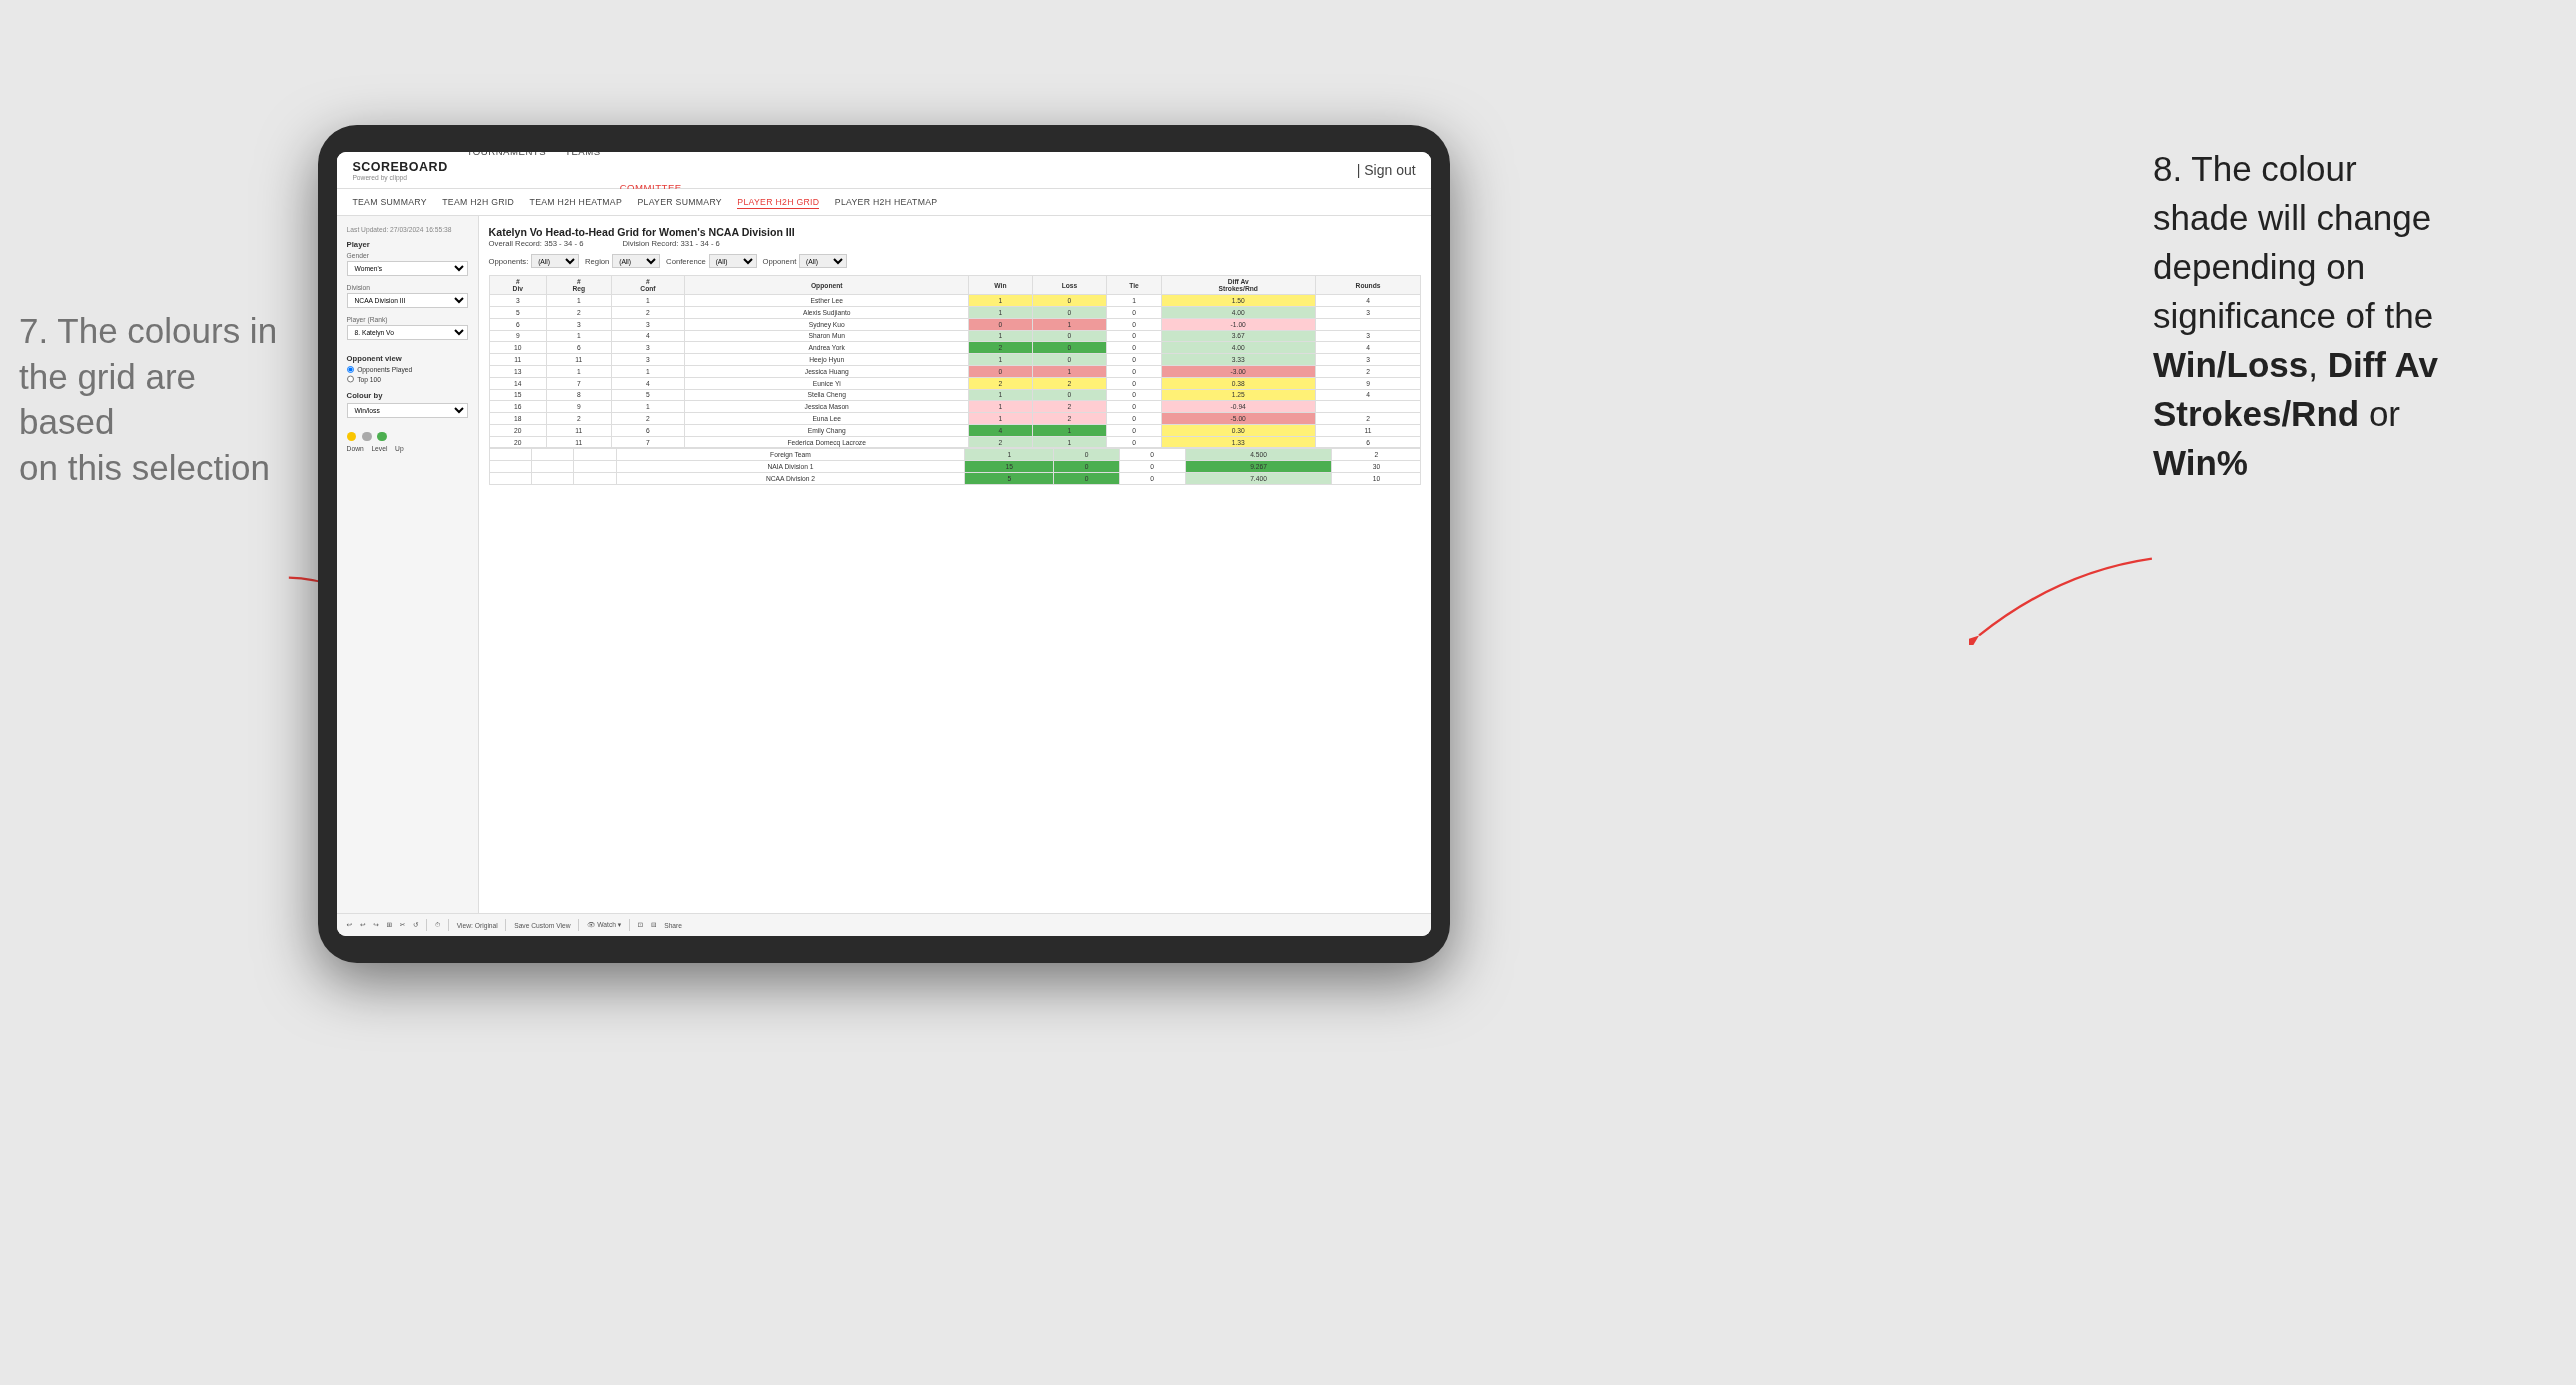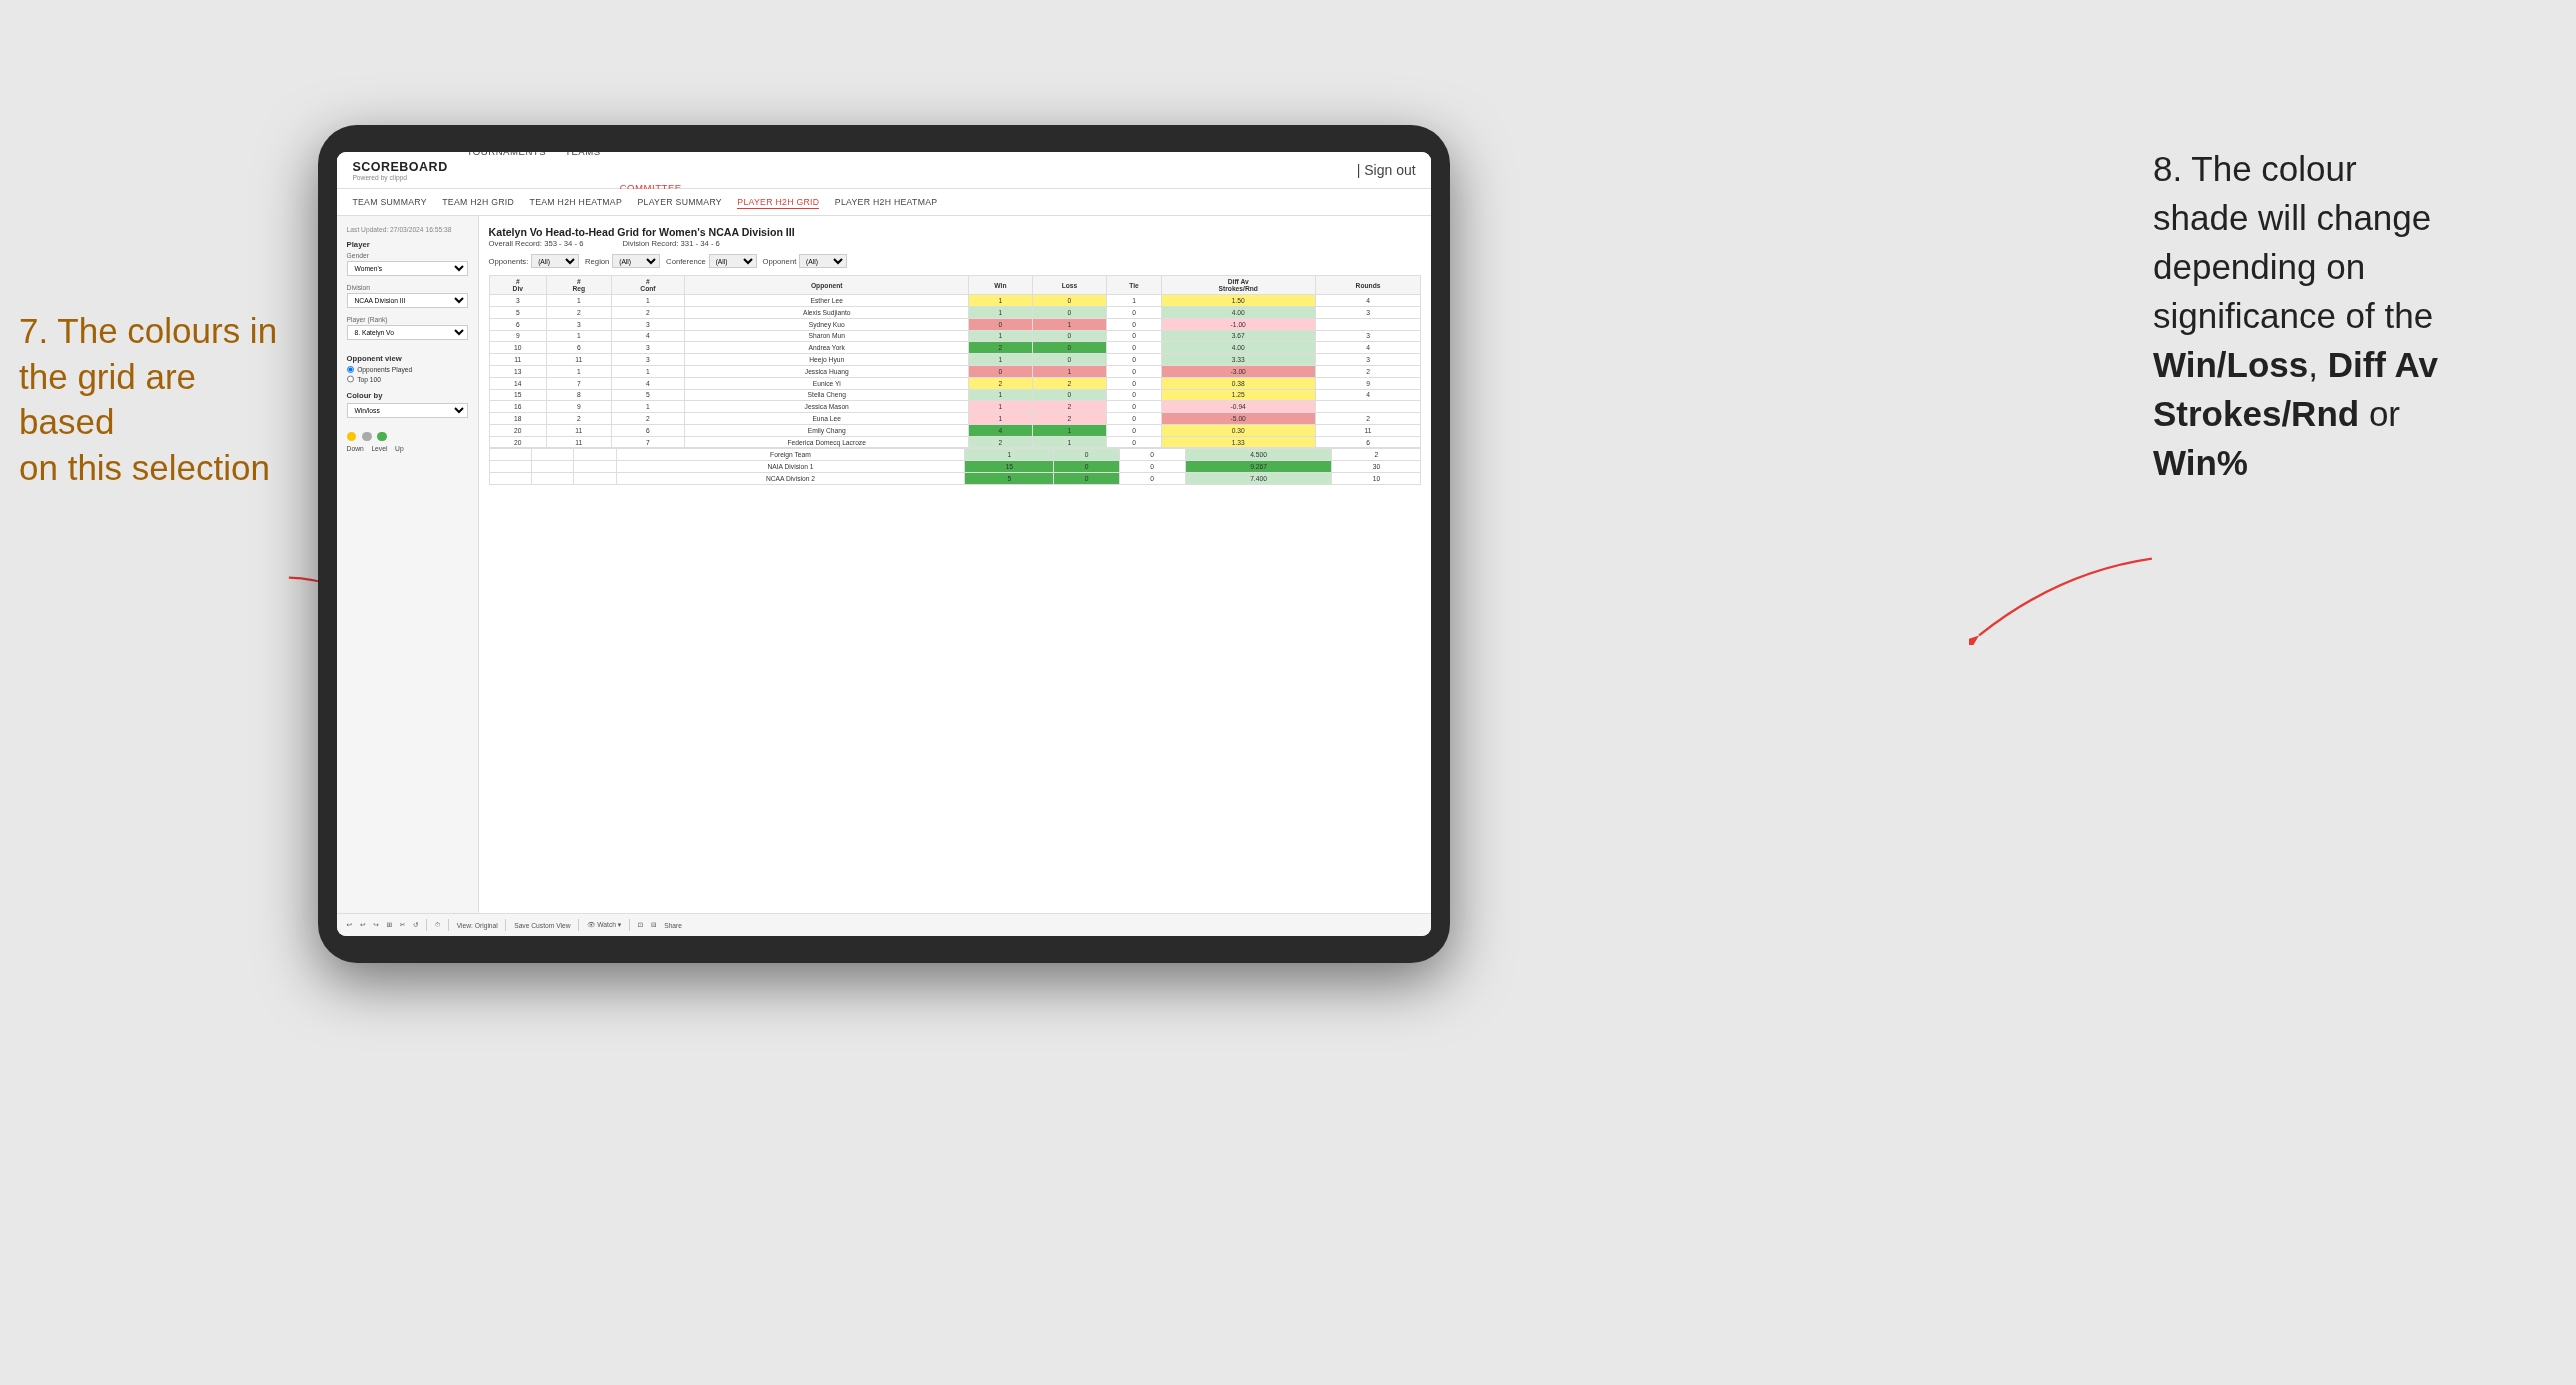--- a/index.html
+++ b/index.html
@@ -12,21 +12,21 @@
       overflow: hidden;
     }
 
     .annotation-left {
       position: absolute;
       left: 19px;
       top: 308px;
       width: 270px;
       font-size: 35px;
       font-weight: normal;
-      color: #a16207;
+      color: #737373;
       line-height: 1.3;
     }
 
     .annotation-right {
       position: absolute;
       right: 19px;
       top: 144px;
       width: 404px;
       font-size: 35px;
       color: #222;

